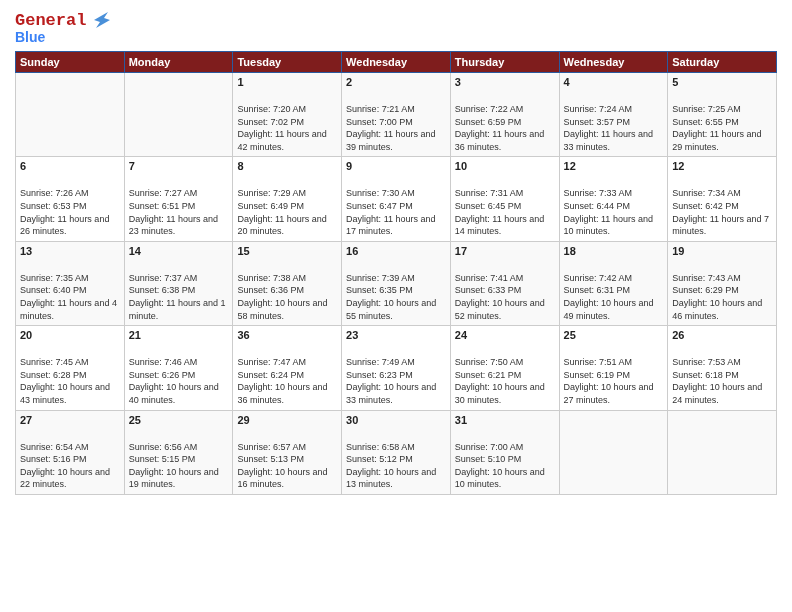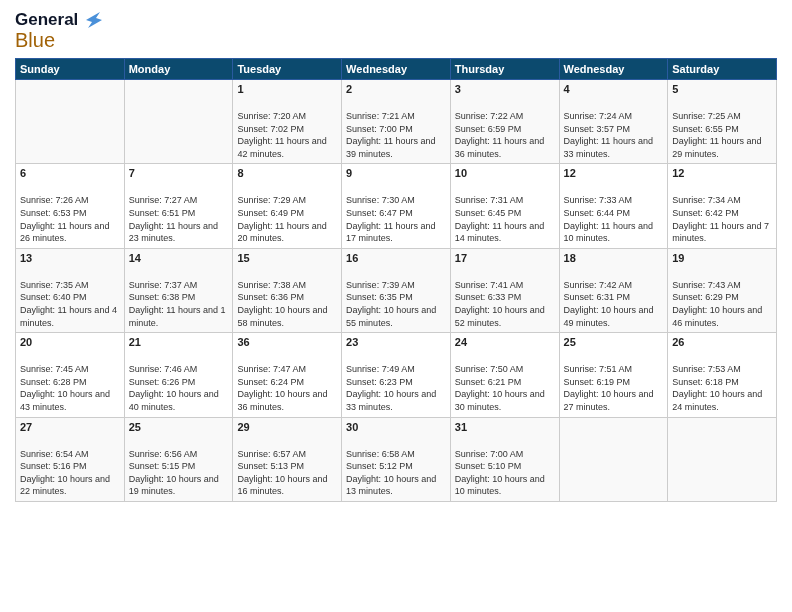--- a/index.html
+++ b/index.html
@@ -35,21 +35,21 @@
     .subtitle {
       font-size: 14px;
       color: #333;
     }
     table {
       width: 100%;
       border-collapse: collapse;
       table-layout: fixed;
     }
     thead tr th {
-      background: #0c4a6e;
+      background: #7f1d1d;
       color: #fff;
       font-size: 11px;
       font-weight: bold;
       padding: 4px 4px;
       text-align: left;
       border: 1px solid #2a5a9f;
     }
     tbody tr td {
       border: 1px solid #ccc;
       vertical-align: top;
@@ -77,27 +77,27 @@
   </style>
 </head>
 <body>
 
 <div class="container">
   <div class="header">
     <div class="logo">
       <div>
         <div style="display:flex;align-items:center;">
           <div>
-            <span style="font-size:17px;font-weight:bold;color:#0f172a;">General</span>
+            <span style="font-size:17px;font-weight:bold;color:#b91c1c;font-family:Liberation Mono, monospace;">General</span>
             <svg width="22" height="22" viewBox="0 0 22 22" style="vertical-align:middle;margin:0 1px;">
               <polygon points="4,18 18,10 12,8 16,2 2,10 8,12" fill="#4a90d9"></polygon>
             </svg>
           </div>
         </div>
-        <div style="font-size:20px;font-weight:normal;color:#a16207;margin-top:-3px;">Blue</div>
+        <div style="font-size:14px;font-weight:bold;color:#3b82f6;margin-top:-3px;">Blue</div>
       </div>
     </div>
     <div class="title-block">
       <div class="month-title"></div>
       <div class="subtitle"></div>
     </div>
   </div>
 
   <table>
     <thead>

